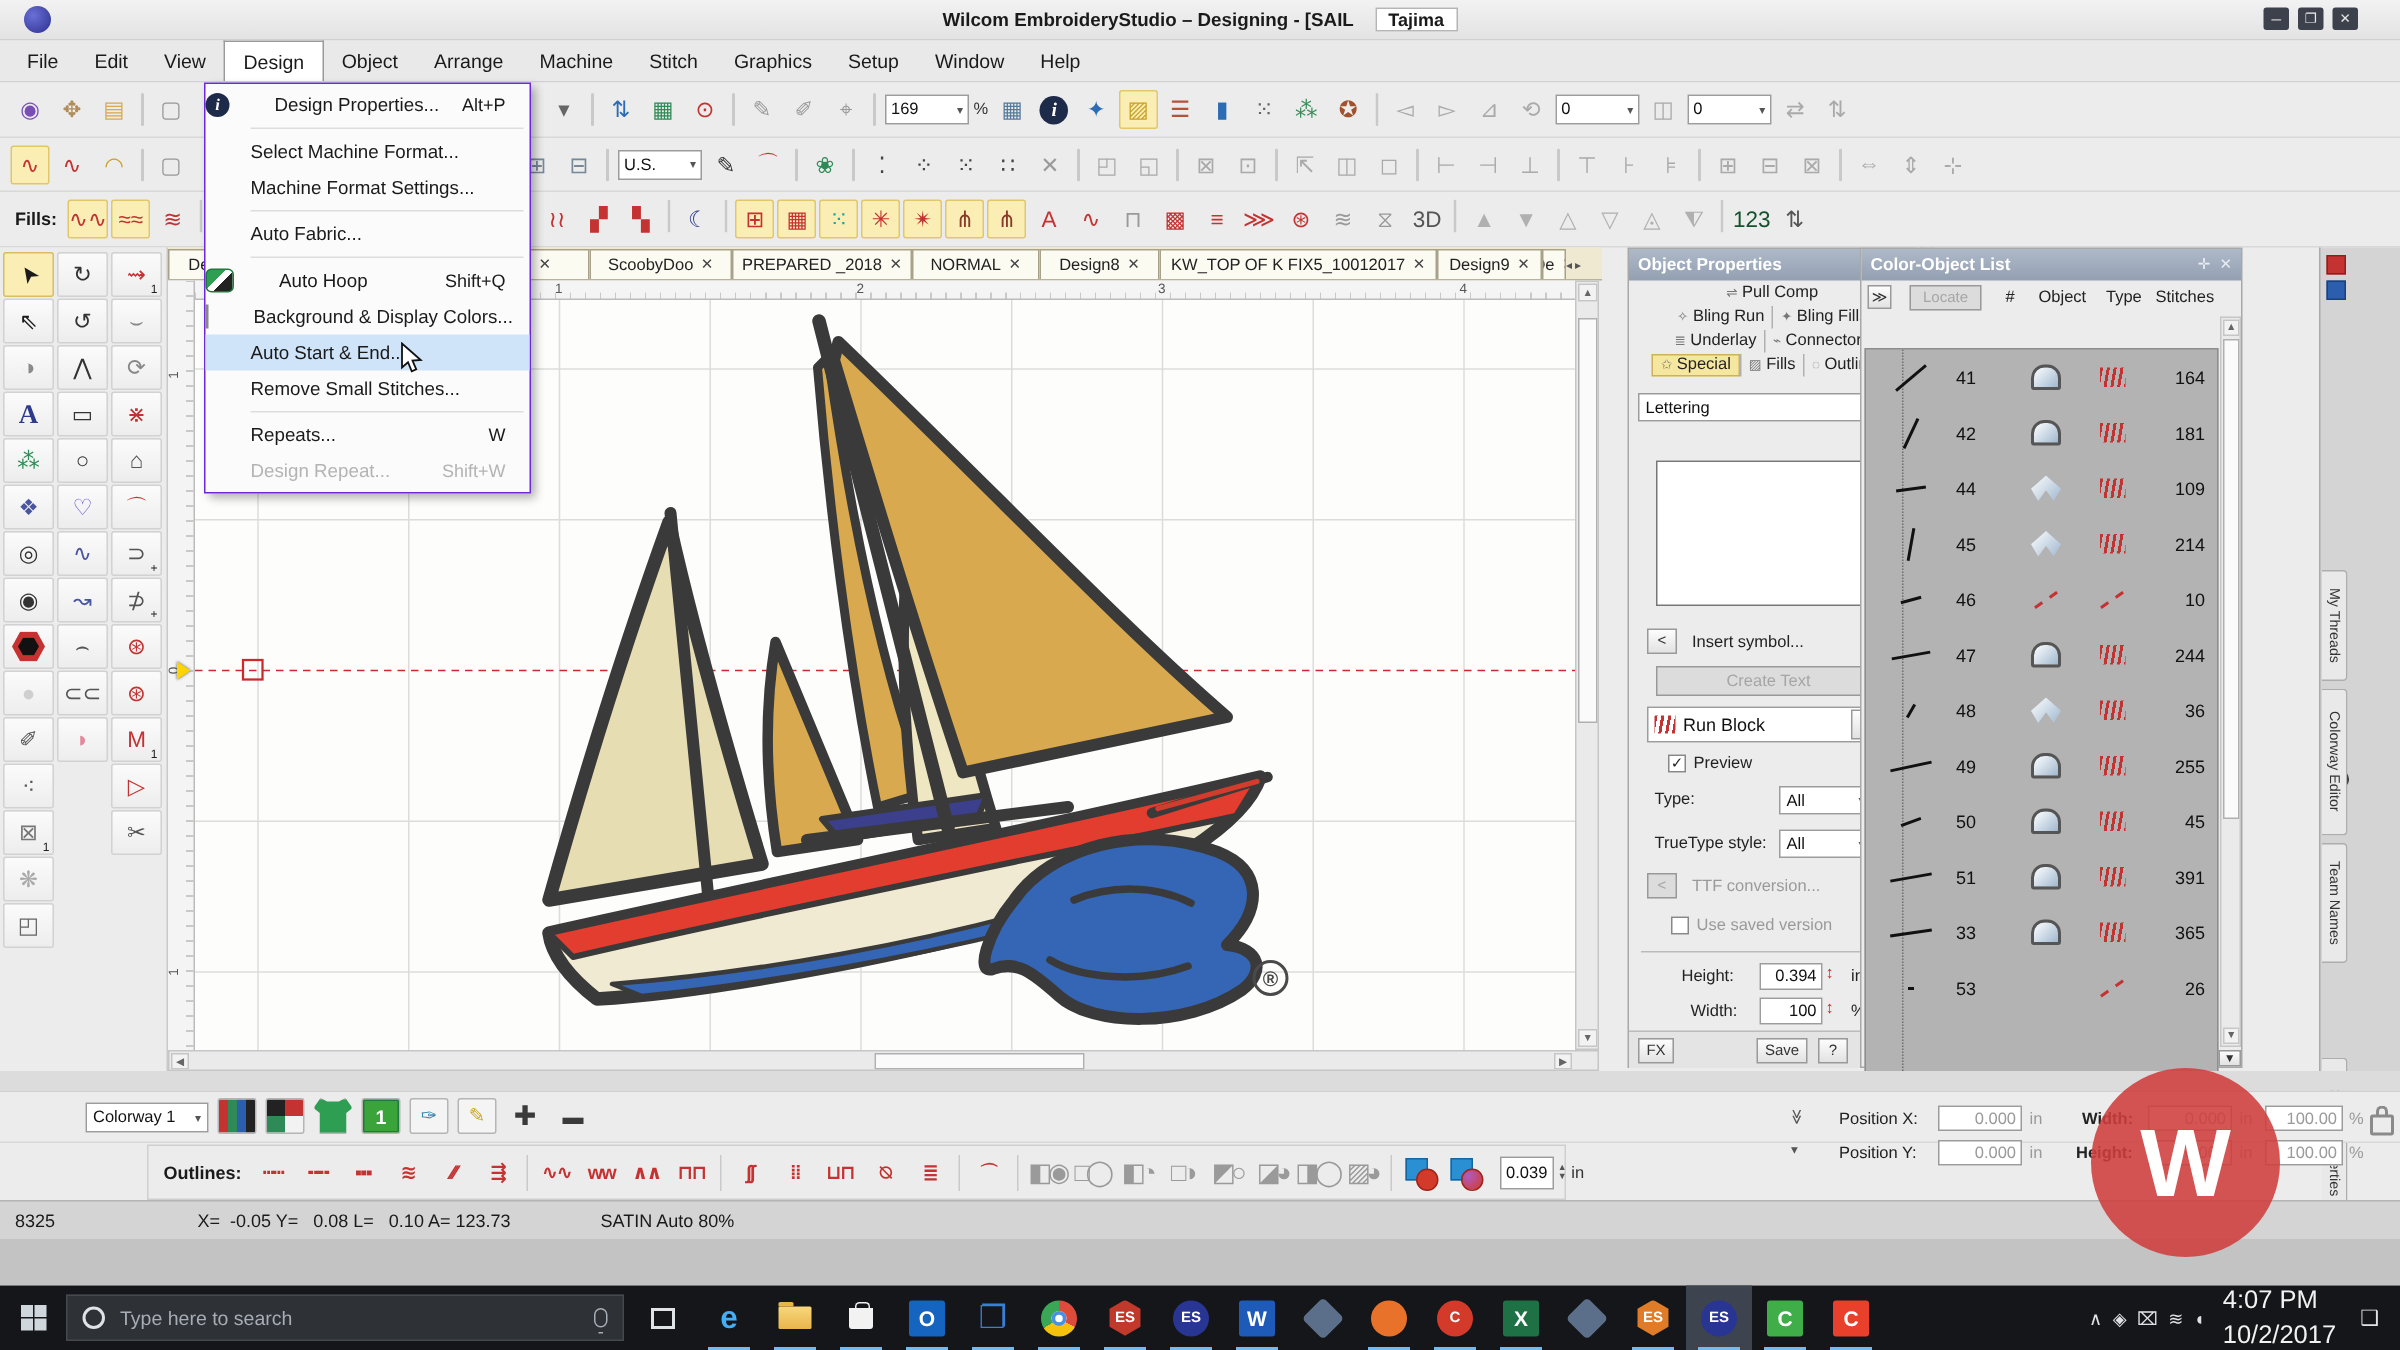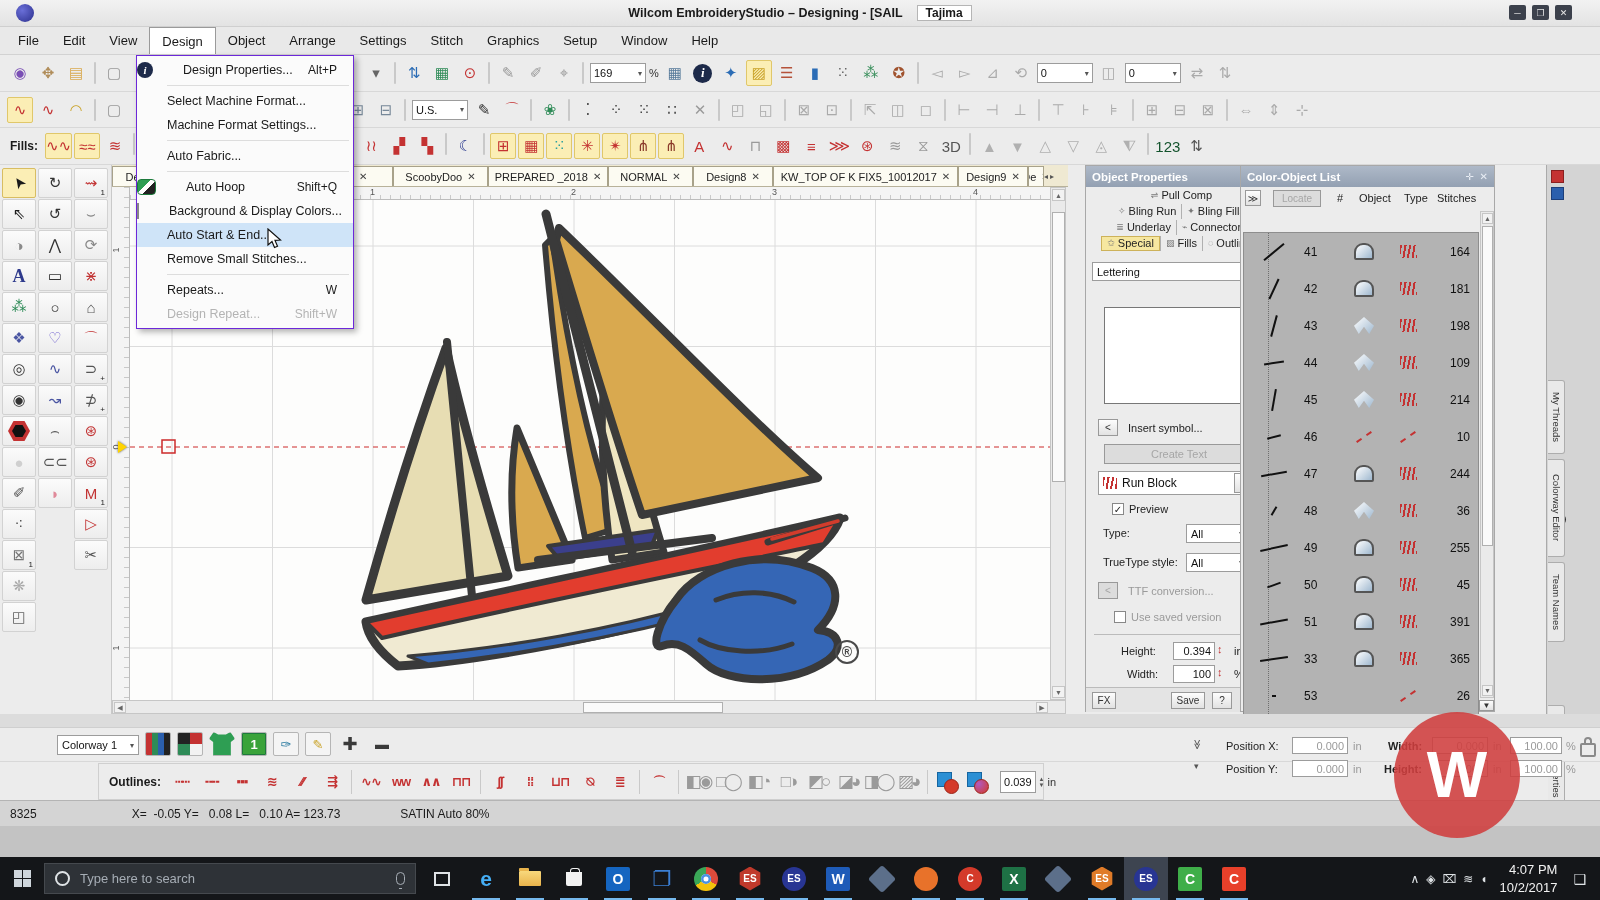--- a/index.html
+++ b/index.html
@@ -141,21 +141,21 @@
   .k-folder .base::before{content:"";position:absolute;left:0;top:-3px;width:10px;height:3px;background:#e9b44c;border-radius:1px 1px 0 0;}
   .k-store .base{width:16px;height:14px;background:#f2f2f2;position:relative;border-radius:0 0 2px 2px;}
   .k-store .base::before{content:"";position:absolute;left:4px;top:-4px;width:8px;height:4px;border:1.5px solid #f2f2f2;border-bottom:none;border-radius:3px 3px 0 0;}
   .k-tile .base{width:24px;height:24px;color:#fff;font-weight:bold;font-size:14px;border-radius:2px;display:flex;align-items:center;justify-content:center;}
   .k-round .base{width:24px;height:24px;color:#fff;font-weight:bold;font-size:10px;border-radius:50%;display:flex;align-items:center;justify-content:center;}
   .k-shield .base{width:24px;height:24px;color:#fff;font-weight:bold;font-size:10px;clip-path:polygon(50% 0,93% 25%,93% 75%,50% 100%,7% 75%,7% 25%);display:flex;align-items:center;justify-content:center;}
   .k-diamond .base{width:20px;height:20px;transform:rotate(45deg);border-radius:3px;}
   .k-chrome .base{width:24px;height:24px;border-radius:50%;background:conic-gradient(#de4b3b 0 33%,#f4c20d 0 66%,#3aa757 0);position:relative;}
   .k-chrome .base::after{content:"";position:absolute;left:7px;top:7px;width:10px;height:10px;border-radius:50%;background:#fff;box-shadow:inset 0 0 0 2.5px #4a90e2;}
   #tray{display:flex;align-items:center;gap:7px;color:#dfe3e6;font-size:12px;margin-left:14px;}
-  #clock{color:#f2f2f2;font-size:13px;text-align:right;line-height:1.35;margin-left:12px;}
+  #clock{color:#f2f2f2;font-size:17px;text-align:left;line-height:1.35;margin-left:12px;}
   #action-center{color:#dfe3e6;font-size:14px;margin:0 14px 0 16px;}
   
   #watermark{left:1394px;top:712px;width:126px;height:126px;border-radius:50%;background:rgba(207,62,62,.88);display:flex;align-items:center;justify-content:center;z-index:40;}
   #watermark span{color:#fff;font-size:64px;font-weight:bold;font-family:"Liberation Sans",sans-serif;}
   .g{pointer-events:none;}
 </style>
 </head>
 <body>
 
 <div id="screen">
@@ -174,21 +174,21 @@
   </div>
 
   <div id="menubar" class="abs">
 
   <div class="mb-item">File</div>
       <div class="mb-item">Edit</div>
       <div class="mb-item">View</div>
       <div class="mb-item open">Design</div>
       <div class="mb-item">Object</div>
       <div class="mb-item">Arrange</div>
-      <div class="mb-item">Settings</div>
+      <div class="mb-item">Machine</div>
       <div class="mb-item">Stitch</div>
       <div class="mb-item">Graphics</div>
       <div class="mb-item">Setup</div>
       <div class="mb-item">Window</div>
       <div class="mb-item">Help</div>
     </div>
 
   <div id="toolbar1" class="toolbar abs">
 
   <span class="ti" style="color: rgb(122, 79, 181);">
@@ -1021,33 +1021,20 @@
           <span class="objwrap">
             <span class="objicon"></span>
           </span>
           <span class="tywrap">
             <span class="tyicon"></span>
           </span>
           <span class="cst">181</span>
         </div>
         <div class="crow obj-chevron ty-satin">
           <span class="markwrap">
-            <span class="mark" style="width: 22px; transform: rotate(-75deg);"></span>
-          </span>
-          <span class="cnum">43</span>
-          <span class="objwrap">
-            <span class="objicon"></span>
-          </span>
-          <span class="tywrap">
-            <span class="tyicon"></span>
-          </span>
-          <span class="cst">198</span>
-        </div>
-        <div class="crow obj-chevron ty-satin">
-          <span class="markwrap">
             <span class="mark" style="width: 20px; transform: rotate(-8deg);"></span>
           </span>
           <span class="cnum">44</span>
           <span class="objwrap">
             <span class="objicon"></span>
           </span>
           <span class="tywrap">
             <span class="tyicon"></span>
           </span>
           <span class="cst">109</span>

